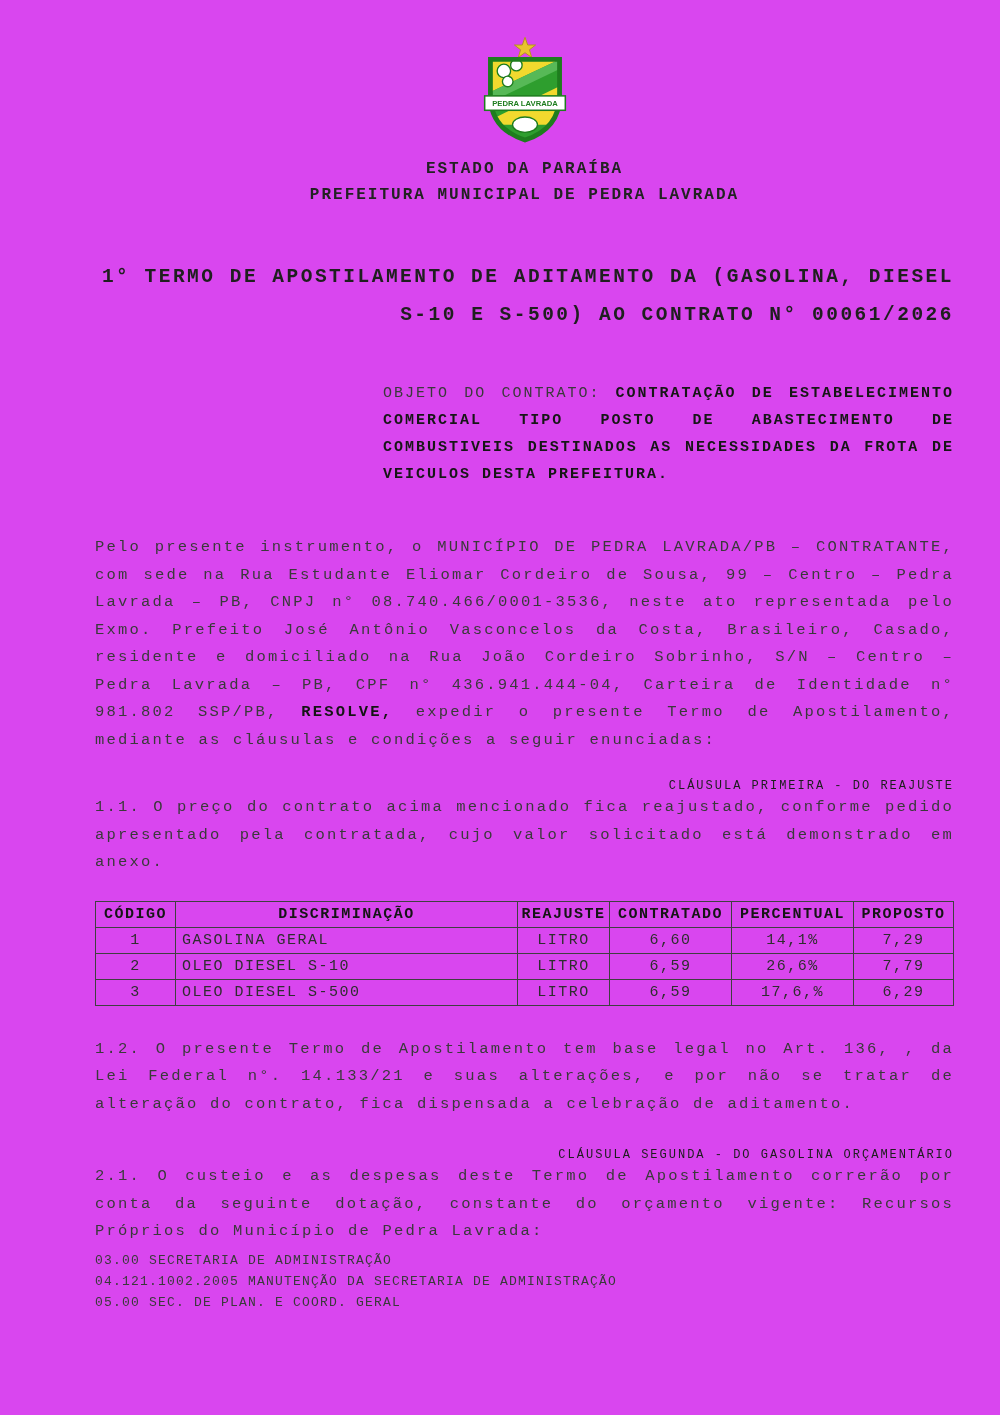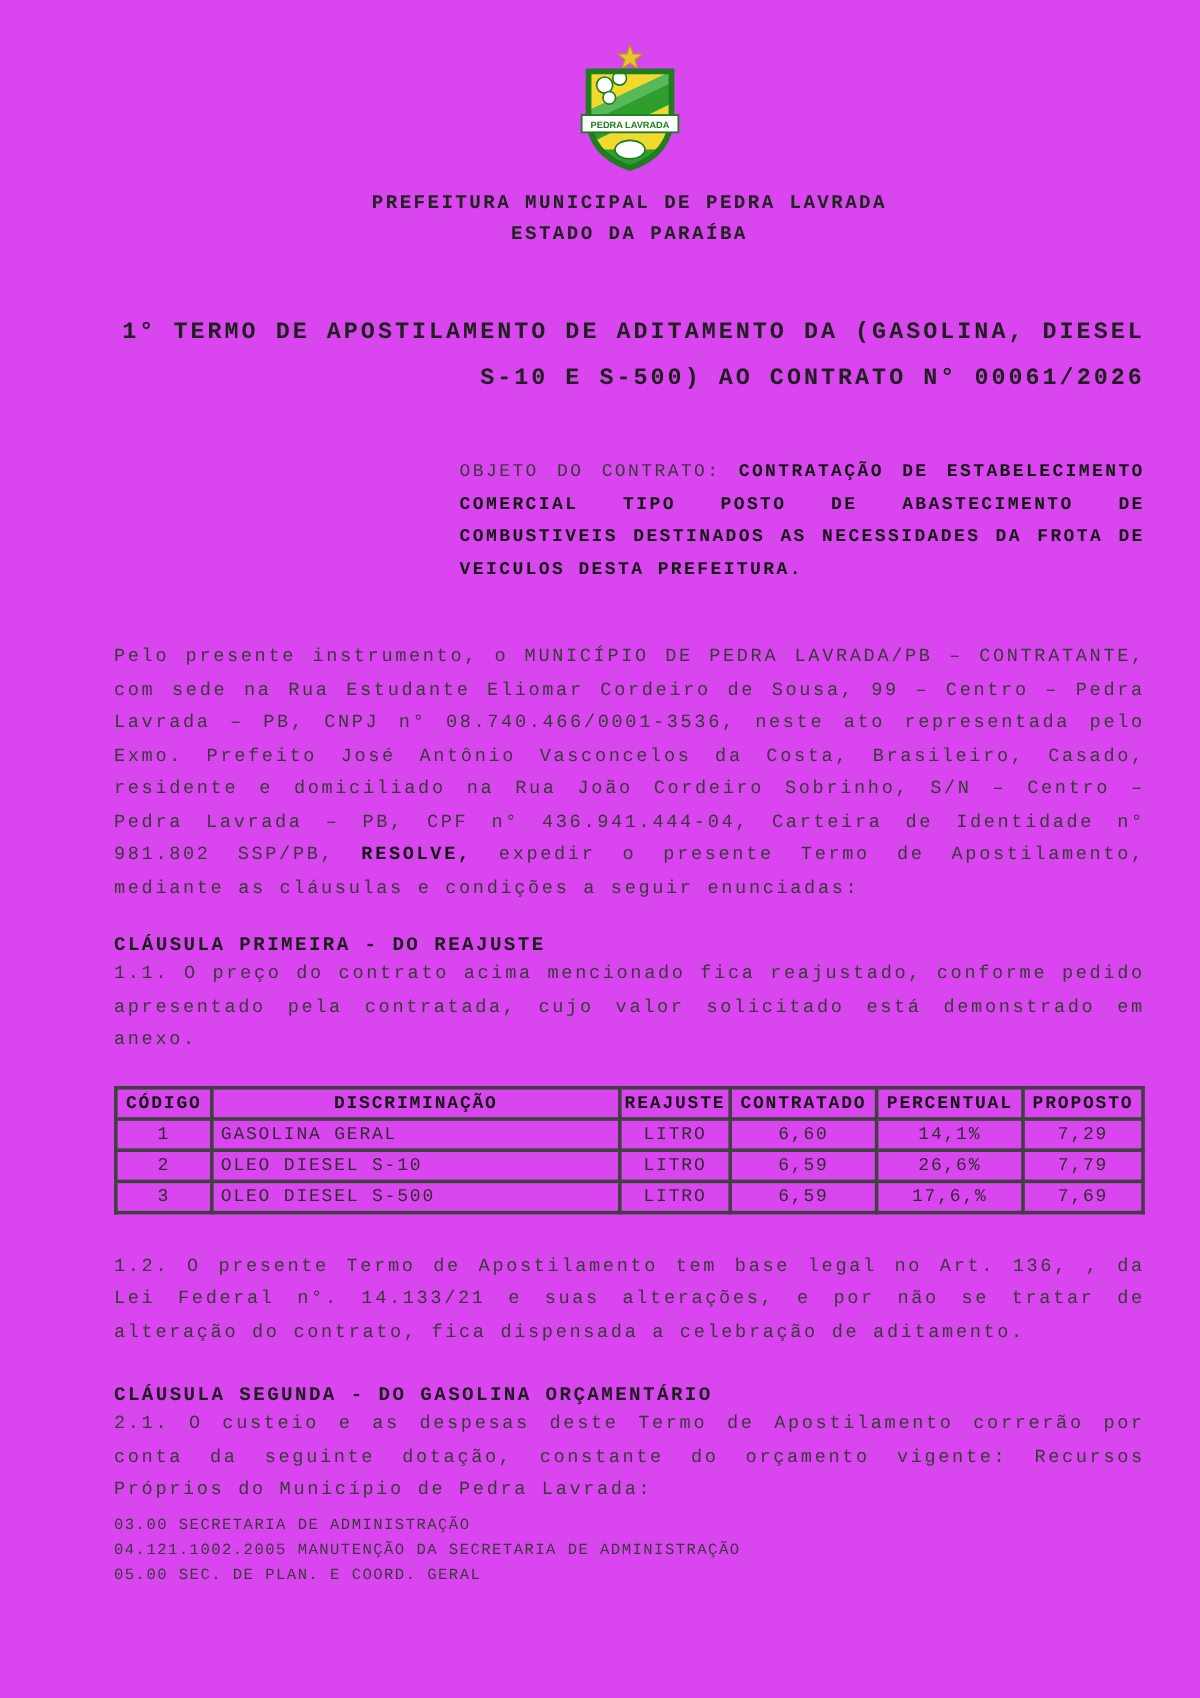--- a/index.html
+++ b/index.html
@@ -48,44 +48,45 @@
     margin-top: 46px;
     font-size: 15.5px;
     letter-spacing: 2.2px;
     line-height: 27.5px;
     text-align: justify;
     color: #3a3a3a;
   }
   .body-text strong { color: #141414; }
   .clause-heading {
     margin-top: 25px;
-    font-size: 16px;
-    font-weight: bold;
+    font-size: 12px;
+    font-weight: normal;
     letter-spacing: 2px;
     color: #1d1d1d;
+    text-align: right;
   }
   .clause-text {
     margin-top: 1px;
     font-size: 15.5px;
     letter-spacing: 2.2px;
     line-height: 27.5px;
     text-align: justify;
     color: #3a3a3a;
   }
   .clause-text.after-table { margin-top: 30px; }
   .price-table {
     width: 100%;
     border-collapse: collapse;
     margin-top: 24px;
     font-size: 15px;
     letter-spacing: 1.5px;
     color: #2e2e2e;
   }
   .price-table th, .price-table td {
-    border: 3px solid #404040;
+    border: 1px solid #404040;
     padding: 2px 6px;
     height: 26px;
     white-space: nowrap;
   }
   .price-table th { font-weight: bold; text-align: center; color: #151515; padding: 2px 1px; }
   .col-codigo { width: 80px; }
   .col-unidade { width: 92px; }
   .col-contratado { width: 122px; }
   .col-percentual { width: 122px; }
   .col-proposto { width: 100px; }
@@ -123,22 +124,22 @@
           <circle cx="41" cy="30" r="6" fill="#ffffff" stroke="#1e7d1e" stroke-width="1.4"></circle>
           <circle cx="32" cy="47" r="5.5" fill="#ffffff" stroke="#1e7d1e" stroke-width="1.4"></circle>
           <path d="M14,92 h72 v20 h-72 z" fill="#2e9e2e"></path>
           <ellipse cx="50" cy="92" rx="13" ry="8" fill="#ffffff" stroke="#1e7d1e" stroke-width="1.4"></ellipse>
         </g>
         <path d="M14,24 h72 v38 q0,34 -36,46 q-36,-12 -36,-46 z" fill="none" stroke="#1e7d1e" stroke-width="5"></path>
         <rect x="8" y="62" width="84" height="15" fill="#ffffff" stroke="#1e7d1e" stroke-width="1.6"></rect>
         <text x="50" y="73" text-anchor="middle" font-size="8" font-weight="bold" fill="#1e7d1e" font-family="Liberation Sans, sans-serif">PEDRA LAVRADA</text>
       </svg>
     </span>
+    <div class="org-line">ESTADO DA PARAÍBA</div>
     <div class="org-line">PREFEITURA MUNICIPAL DE PEDRA LAVRADA</div>
-    <div class="org-line">ESTADO DA PARAÍBA</div>
   </header>
 
   <h1 class="doc-title">1° TERMO DE APOSTILAMENTO DE ADITAMENTO DA (GASOLINA, DIESEL S-10 E S-500) AO CONTRATO N° 00061/2026</h1>
 
   <section class="indent-block first">
     <p><span class="plain-label">OBJETO DO CONTRATO: </span><strong>CONTRATAÇÃO DE ESTABELECIMENTO COMERCIAL TIPO POSTO DE ABASTECIMENTO DE COMBUSTIVEIS DESTINADOS AS NECESSIDADES DA FROTA DE VEICULOS DESTA PREFEITURA.</strong></p>
   </section>
 
 
   <p class="body-text"><span>Pelo presente instrumento, o MUNICÍPIO DE PEDRA LAVRADA/PB – CONTRATANTE, com sede na Rua Estudante Eliomar Cordeiro de Sousa, 99 – Centro – Pedra Lavrada – PB, CNPJ n° 08.740.466/0001-3536, neste ato representada pelo Exmo. Prefeito José Antônio Vasconcelos da Costa, Brasileiro, Casado, residente e domiciliado na Rua João Cordeiro Sobrinho, S/N – Centro – Pedra Lavrada – PB, CPF n° 436.941.444-04, Carteira de Identidade n° 981.802 SSP/PB, </span><strong>RESOLVE,</strong><span> expedir o presente Termo de Apostilamento, mediante as cláusulas e condições a seguir enunciadas:</span></p>
@@ -181,21 +182,21 @@
         <td class="c-right">6,59</td>
         <td class="c-right">26,6%</td>
         <td class="c-right">7,79</td>
       </tr>
       <tr>
         <td class="c-center">3</td>
         <td class="c-left">OLEO DIESEL S-500</td>
         <td class="c-center">LITRO</td>
         <td class="c-right">6,59</td>
         <td class="c-right">17,6,%</td>
-        <td class="c-right">7,69</td>
+        <td class="c-right">6,29</td>
       </tr>
     </tbody>
   </table>
 
   <p class="clause-text after-table">1.2. O presente Termo de Apostilamento tem base legal no Art. 136, , da Lei Federal n°. 14.133/21 e suas alterações, e por não se tratar de alteração do contrato, fica dispensada a celebração de aditamento.</p>
 
   <h2 class="clause-heading clause2-heading">CLÁUSULA SEGUNDA - DO GASOLINA ORÇAMENTÁRIO</h2>
   <p class="clause-text">2.1. O custeio e as despesas deste Termo de Apostilamento correrão por conta da seguinte dotação, constante do orçamento vigente: Recursos Próprios do Município de Pedra Lavrada:</p>
 
   <div class="budget-lines">

